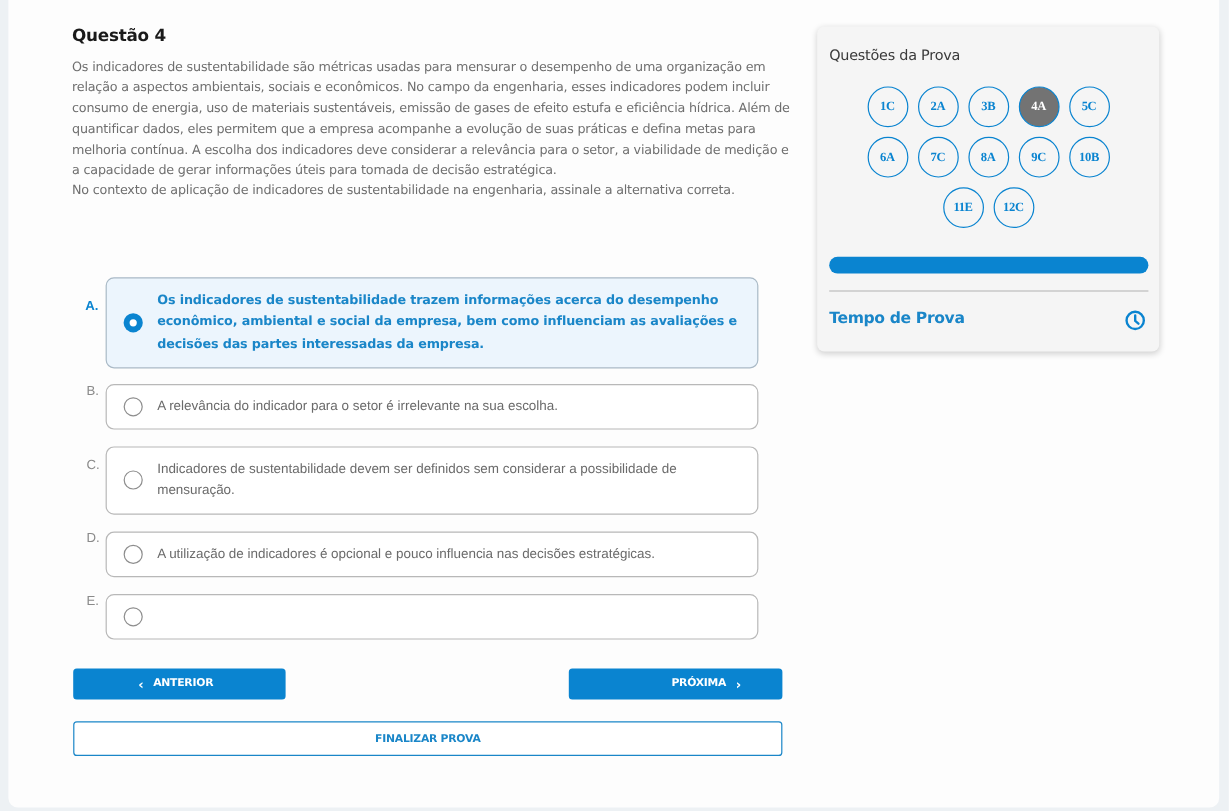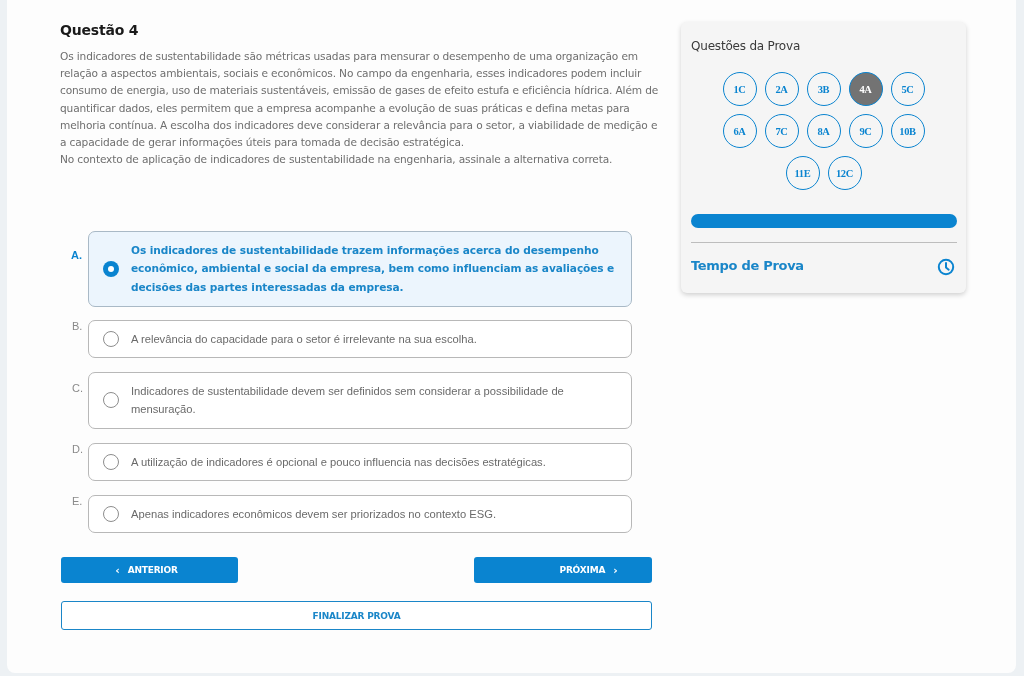--- a/index.html
+++ b/index.html
@@ -193,42 +193,41 @@
     <span class="alt-letter selected">A.</span>
     <div class="alt-box selected" style="height:76px;">
       <span class="radio checked"></span>
       <span class="alt-text selected">Os indicadores de sustentabilidade trazem informações acerca do desempenho econômico, ambiental e social da empresa, bem como influenciam as avaliações e decisões das partes interessadas da empresa.</span>
     </div>
   </div>
   <div class="alt-row" style="height:38px; margin-top:13px;">
     <span class="alt-letter">B.</span>
     <div class="alt-box" style="height:38px;">
       <span class="radio"></span>
-      <span class="alt-text">A relevância do capacidade para o setor é irrelevante na sua escolha.</span>
+      <span class="alt-text">A relevância do indicador para o setor é irrelevante na sua escolha.</span>
     </div>
   </div>
   <div class="alt-row" style="height:57px; margin-top:14px;">
     <span class="alt-letter">C.</span>
     <div class="alt-box" style="height:57px;justify-content:flex-end;">
       <span class="radio"></span>
       <span class="alt-text">Indicadores de sustentabilidade devem ser definidos sem considerar a possibilidade de mensuração.</span>
     </div>
   </div>
   <div class="alt-row" style="height:38px; margin-top:14px;">
     <span class="alt-letter">D.</span>
     <div class="alt-box" style="height:38px;">
       <span class="radio"></span>
       <span class="alt-text">A utilização de indicadores é opcional e pouco influencia nas decisões estratégicas.</span>
     </div>
   </div>
   <div class="alt-row" style="height:38px; margin-top:14px;">
     <span class="alt-letter">E.</span>
     <div class="alt-box" style="height:38px;">
       <span class="radio"></span>
-      <span class="alt-text">Apenas indicadores econômicos devem ser priorizados no contexto ESG.</span>
     </div>
   </div>
 </div>
 
 <div class="btn btn-primary" style="left:61px; top:557px; width:177px;">
   <span class="chev">‹</span>
   <span style="margin-right:14px;">ANTERIOR</span>
 </div>
 <div class="btn btn-primary" style="left:474px; top:557px; width:178px;padding-left:45px;">
   <span style="margin-left:14px;">PRÓXIMA</span>

